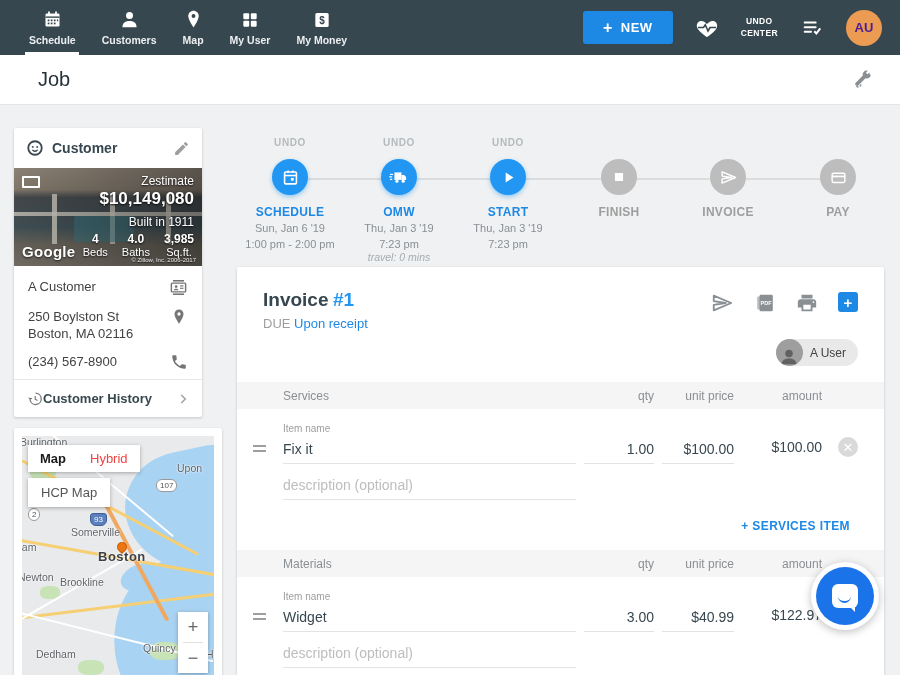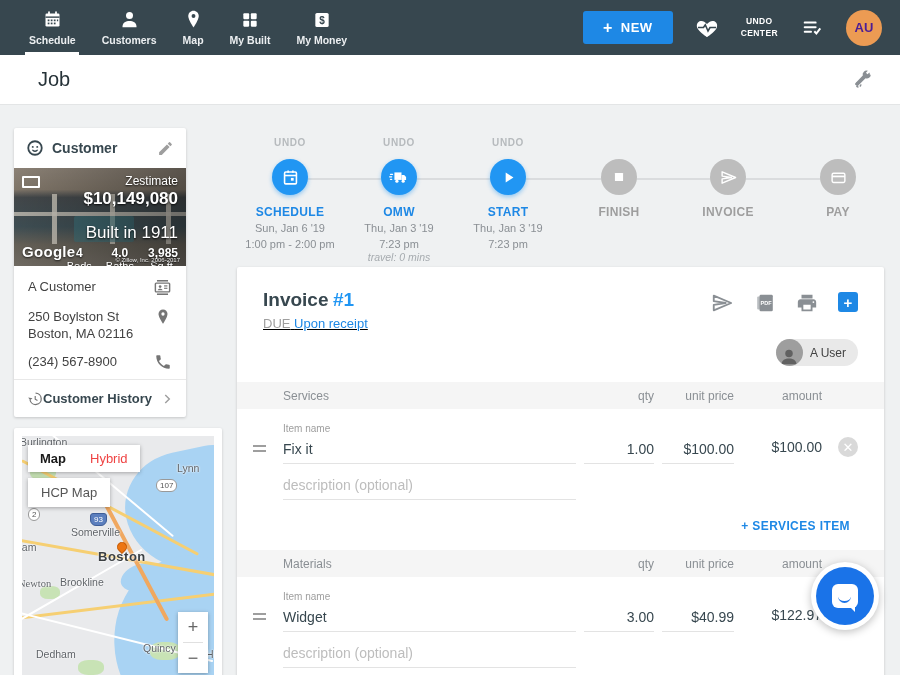--- a/index.html
+++ b/index.html
@@ -27,36 +27,36 @@
             display:flex; align-items:center; justify-content:center; font-size:13px; font-weight:bold; cursor:pointer; }
 
   
   .jobbar { position:absolute; top:55px; left:0; width:900px; height:50px; background:#fff;
             border-bottom:1px solid #E3E5E6; display:flex; align-items:center; padding:0 26px 0 38px; z-index:20; }
   .job-title { font-size:20px; color:#263238; }
   .jobbar .spacer { flex:1; }
 
   
   .card { background:#fff; border-radius:2px; box-shadow:0 1px 3px rgba(0,0,0,.18); }
-  .customer-card { position:absolute; left:14px; top:128px; width:172px; }
+  .customer-card { position:absolute; left:14px; top:128px; width:188px; }
   .cust-head { height:40px; display:flex; align-items:center; padding:0 12px; }
   .cust-head .t { font-size:14px; font-weight:bold; color:#37474F; margin-left:8px; }
   .cust-head .sp { flex:1; }
   .photo { position:relative; height:98px; overflow:hidden;
            background:linear-gradient(180deg,#9b9083 0%,#8d8274 22%,#4a4f52 30%,#45565c 60%,#6f6a60 78%,#7c766d 100%); }
   .photo .mull1,.photo .mull2,.photo .mull3 { position:absolute; top:26px; height:50px; width:5px; background:#d8d3c8; opacity:.85; }
   .photo .mull1{left:38px;} .photo .mull2{left:96px;} .photo .mull3{left:152px;}
   .photo .mullh { position:absolute; top:44px; left:0; width:100%; height:4px; background:#d8d3c8; opacity:.8; }
   .photo .teal { position:absolute; top:48px; left:60px; width:60px; height:26px; background:#3f7f8a; opacity:.55; border-radius:2px; }
   .photo .shade { position:absolute; inset:0; background:linear-gradient(90deg,rgba(0,0,0,.1),rgba(0,0,0,.42)); }
   .sv-toggle { position:absolute; top:8px; left:8px; width:18px; height:12px; border:2px solid #fff; border-radius:1px; cursor:pointer; }
   .z-block { position:absolute; top:6px; right:8px; text-align:right; color:#fff; text-shadow:0 1px 2px rgba(0,0,0,.85); }
   .z-label { font-size:12px; }
   .z-value { font-size:17px; font-weight:bold; margin-top:1px; }
-  .z-built { font-size:17px; margin-top:14px; }
+  .z-built { font-size:12px; margin-top:6px; }
   .z-stats { display:flex; justify-content:flex-end; gap:14px; margin-top:3px; }
   .z-stat { text-align:center; }
   .z-stat .v { font-size:12px; font-weight:bold; }
   .z-stat .l { font-size:11px; }
   .g-logo { position:absolute; left:8px; bottom:6px; color:#fff; font-size:15px; font-weight:bold;
             letter-spacing:.3px; text-shadow:0 1px 2px rgba(0,0,0,.7); }
   .z-copy { position:absolute; right:6px; bottom:3px; color:#eee; font-size:6px; text-shadow:0 1px 1px rgba(0,0,0,.8); }
   .cust-details { padding:12px 14px 8px; }
   .d-row { display:flex; align-items:flex-start; justify-content:space-between; }
   .d-row .txt { font-size:13px; color:#424242; line-height:17px; }
@@ -103,21 +103,21 @@
   .step.done .step-label { color:#1E88E5; }
   .step.pending .step-label { color:#9E9E9E; }
   .step .step-date { font-size:11px; color:#8A8F94; line-height:14px; margin-top:2px; }
   .step .step-travel { font-size:10.5px; font-style:italic; color:#A6ABAF; line-height:13px; }
 
   
   .invoice-card { position:absolute; left:237px; top:267px; width:647px; height:430px; }
   .inv-head { padding:22px 26px 0; display:flex; }
   .inv-title { font-size:19px; font-weight:bold; color:#37474F; }
   .inv-num { font-size:19px; font-weight:bold; color:#2196F3; }
-  .inv-due { margin-top:5px; font-size:13px;text-decoration:underline; }
+  .inv-due { margin-top:5px; font-size:13px; }
   .inv-due .due-l { color:#9E9E9E; }
   .inv-due .due-v { color:#1E88E5; cursor:pointer; }
   .inv-actions { margin-left:auto; display:flex; align-items:flex-start; gap:20px; padding-top:3px; }
   .inv-actions .act { cursor:pointer; }
   .plus-btn { width:20px; height:20px; background:#1E88E5; border-radius:3px; color:#fff; font-size:15px;
               font-weight:bold; display:flex; align-items:center; justify-content:center; cursor:pointer; }
   .assignee-row { display:flex; justify-content:flex-end; padding:8px 26px 0; }
   .assignee { display:flex; align-items:center; background:#E9E9E9; border-radius:14px; height:27px;
               padding-right:12px; cursor:pointer; }
   .assignee .av { width:27px; height:27px; border-radius:50%; background:#9E9E9E; display:flex;
@@ -202,21 +202,21 @@
     </div>
     <div class="nav-item">
       <span>
         <svg width="20" height="20" viewBox="0 0 24 24" fill="#fff">
             <rect x="4" y="4" width="7" height="7" rx="1"></rect>
             <rect x="13" y="4" width="7" height="7" rx="1"></rect>
             <rect x="4" y="13" width="7" height="7" rx="1"></rect>
             <rect x="13" y="13" width="7" height="7" rx="1"></rect>
           </svg>
       </span>
-      <span class="nav-label">My Built</span>
+      <span class="nav-label">My User</span>
     </div>
     <div class="nav-item">
       <span>
         <svg width="20" height="20" viewBox="0 0 24 24">
             <rect x="4" y="3.5" width="16" height="17" rx="2" fill="#fff"></rect>
             <text x="12" y="16.5" font-size="12" font-weight="bold" fill="#37474F" text-anchor="middle" font-family="Liberation Sans,sans-serif">$</text>
           </svg>
       </span>
       <span class="nav-label">My Money</span>
     </div>
@@ -378,29 +378,29 @@
 
     <div class="road" style="left:-12px; top:70px; width:200px; transform:rotate(28deg);"></div>
     <div class="road" style="left:-10px; top:120px; width:210px; transform:rotate(10deg);"></div>
     <div class="road" style="left:-8px; top:168px; width:215px; transform:rotate(-7deg);"></div>
     <div class="road orange" style="left:28px; top:112px; width:160px; transform:rotate(62deg);"></div>
     <div class="road white" style="left:-6px; top:200px; width:200px; transform:rotate(14deg);"></div>
     <div class="road white" style="left:10px; top:48px; width:160px; transform:rotate(40deg);"></div>
     <div class="road white" style="left:-20px; top:150px; width:150px; transform:rotate(-30deg);"></div>
 
     <span class="map-label" style="left:-2px; top:0px;">Burlington</span>
-    <span class="map-label" style="left:155px; top:26px;">Lynn</span>
+    <span class="map-label" style="left:155px; top:26px;">Upon</span>
     <span class="shield" style="left:134px; top:43px;">107</span>
     <span class="shield" style="left:6px; top:72px;">2</span>
     <span class="shield i93" style="left:68px; top:77px;">93</span>
     <span class="map-label" style="left:49px; top:90px;">Somerville</span>
     <span class="map-label" style="left:-6px; top:105px;">ham</span>
     <span class="map-label big" style="left:76px; top:113px;">Boston</span>
     <span class="map-pin" style="left:95px; top:106px;"></span>
-    <span class="map-label" style="left:-4px; top:142px;font-family:Liberation Serif, serif;">Newton</span>
+    <span class="map-label" style="left:-4px; top:135px;">Newton</span>
     <span class="map-label" style="left:38px; top:140px;">Brookline</span>
     <span class="map-label" style="left:121px; top:206px;">Quincy</span>
     <span class="map-label" style="left:184px; top:212px;">Hi</span>
     <span class="map-label" style="left:14px; top:212px;">Dedham</span>
 
     <div class="map-btns">
       <div class="map-btn bold">Map</div>
       <div class="map-btn">Hybrid</div>
     </div>
     <div class="hcp-btn">HCP Map</div>

